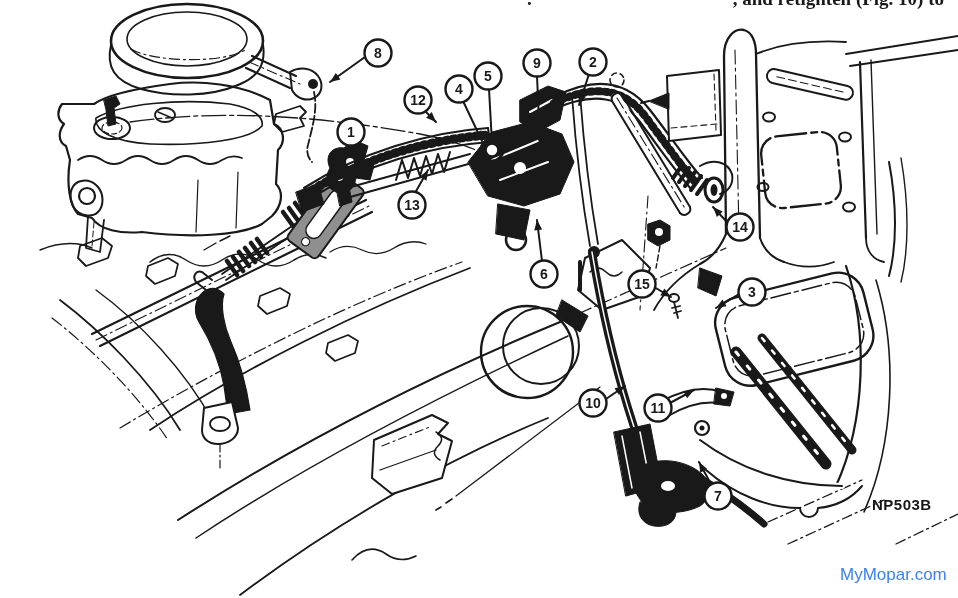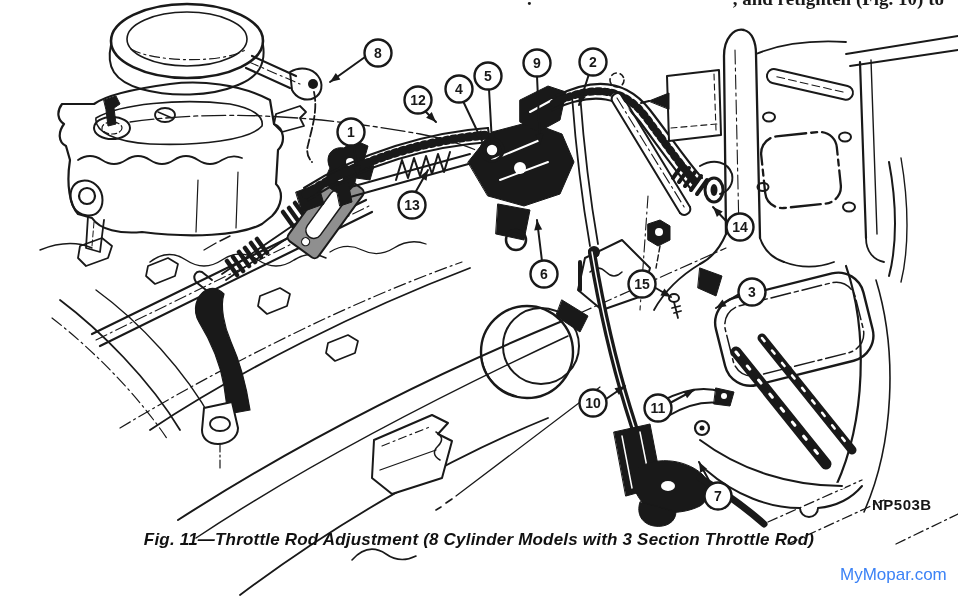--- a/index.html
+++ b/index.html
@@ -339,16 +339,15 @@
           <circle cx="740" cy="227" r="13.5" fill="#ffffff"></circle>
           <text x="740" y="232" fill="#191919" stroke="none">14</text>
         </g>
       <g>
           <circle cx="642" cy="284" r="13.5" fill="#ffffff"></circle>
           <text x="642" y="289" fill="#191919" stroke="none">15</text>
         </g>
     </g>
   </svg>
 
-  <div id="caption">Fig. 11—Throttle Rod Adjustment (8 Cylinder Models with 3 Section Throttle Rod)</div>
   <div id="figure-code">NP503B</div>
   <div id="watermark">MyMopar.com</div>
 </div>
 
 </body></html>

